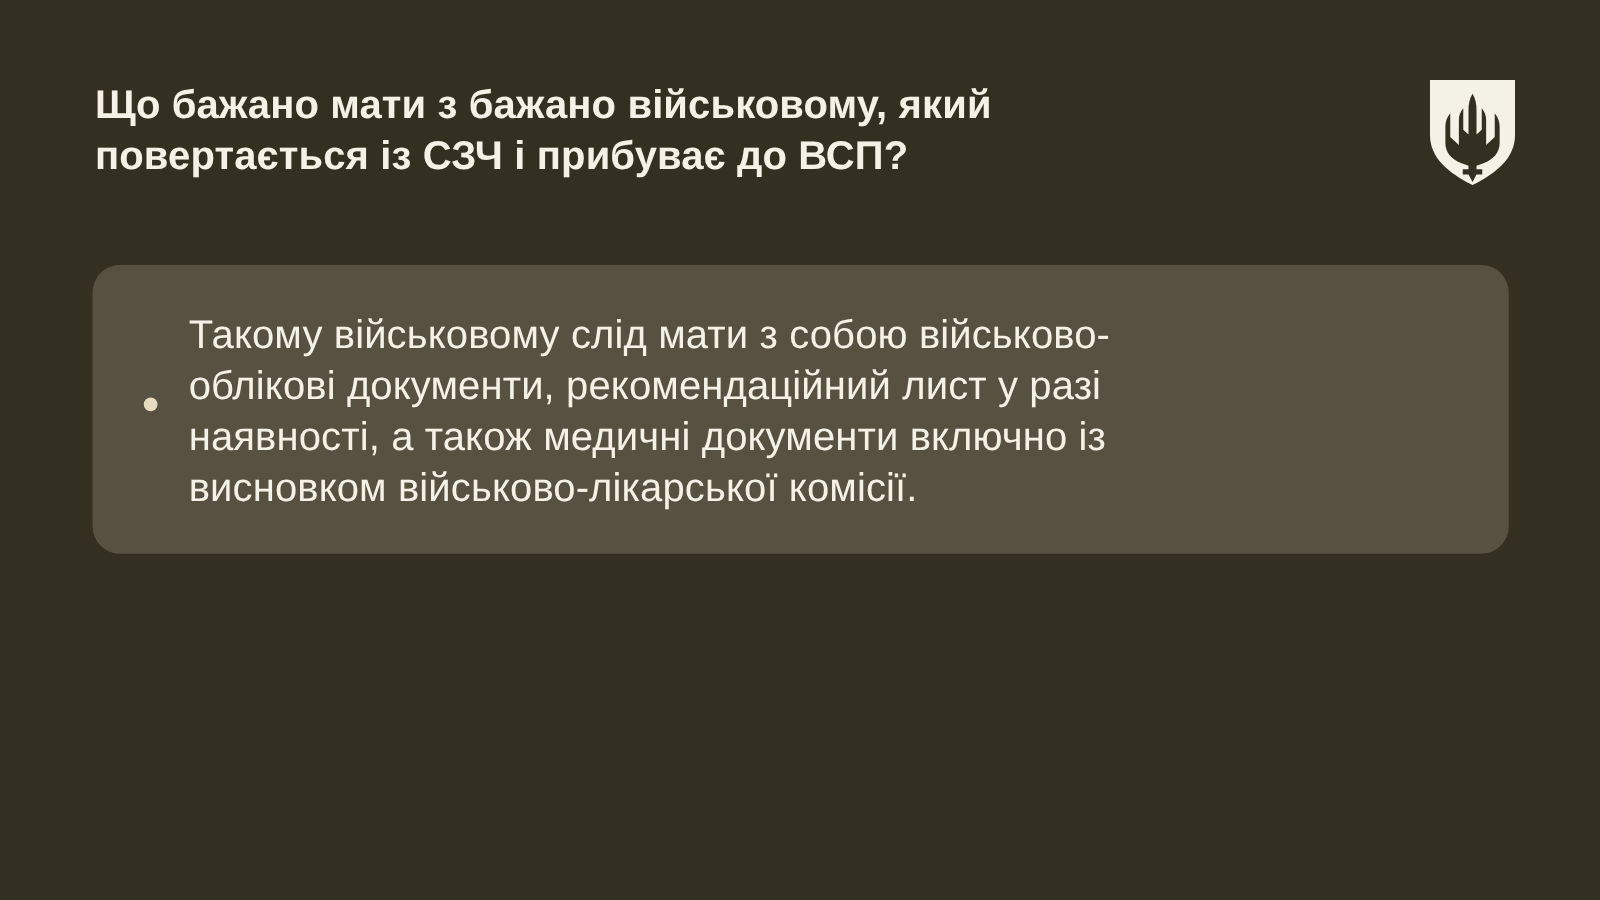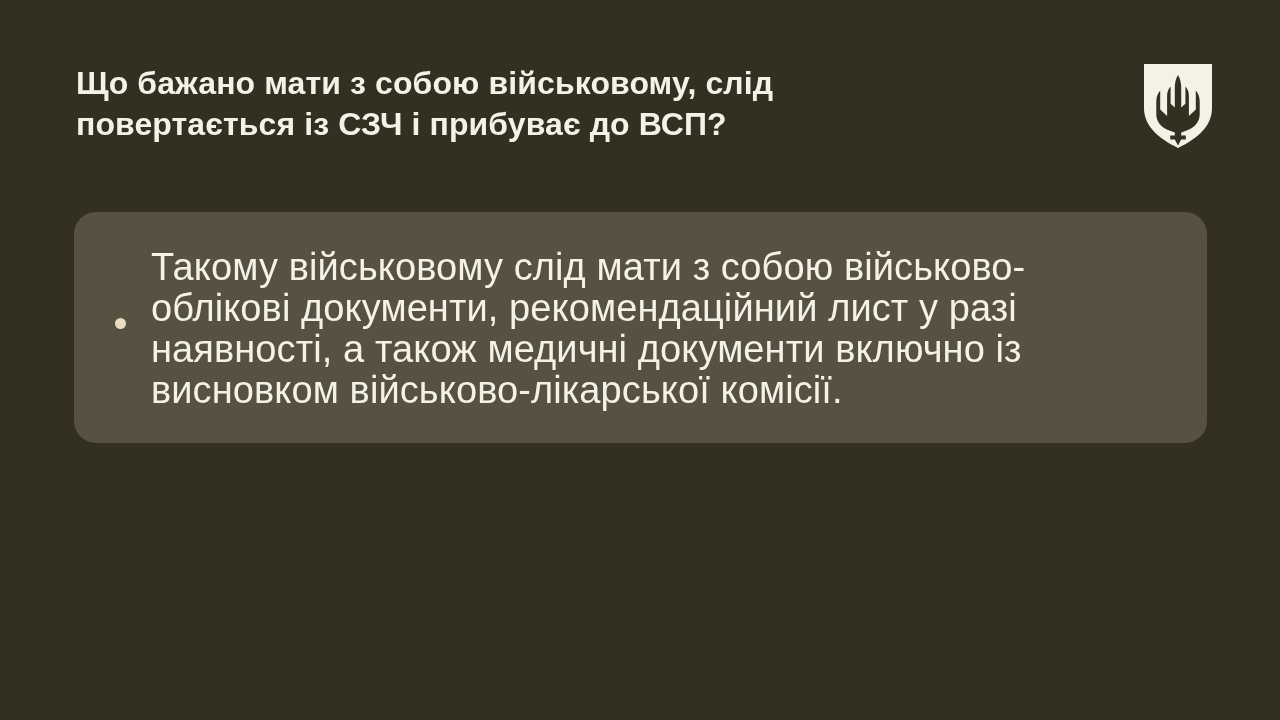--- a/index.html
+++ b/index.html
@@ -79,35 +79,35 @@
     border-radius: 50%;
     background: #E8DCC0;
   }
 
   .answer-text {
     position: absolute;
     left: 77px;
     top: 35px;
     width: 1010px;
     margin: 0;
-    font-size: 38px;
+    font-size: 32px;
     font-weight: normal;
     line-height: 41px;
     letter-spacing: 0.1px;
     color: #F4F1E6;
     white-space: pre-line;
   }
 </style>
 </head>
 <body>
 
 <div class="slide">
 
   <div class="header">
-    <h1 class="page-title">Що бажано мати з собою військовому, слід
+    <h1 class="page-title">Що бажано мати з бажано військовому, який
 повертається із СЗЧ і прибуває до ВСП?</h1>
 
     <div class="emblem">
       <svg viewBox="0 0 68 84" xmlns="http://www.w3.org/2000/svg" aria-hidden="true">
         <path d="M0 0 H68 V44 C68 62 54 74 34 84 C14 74 0 62 0 44 Z" fill="#F4F1E6"></path>
         <path d="M34 11
                  C31.6 15 30.8 19 30.8 24
                  L30.8 43.5
                  L26.6 39.8
                  L26.6 22.5

